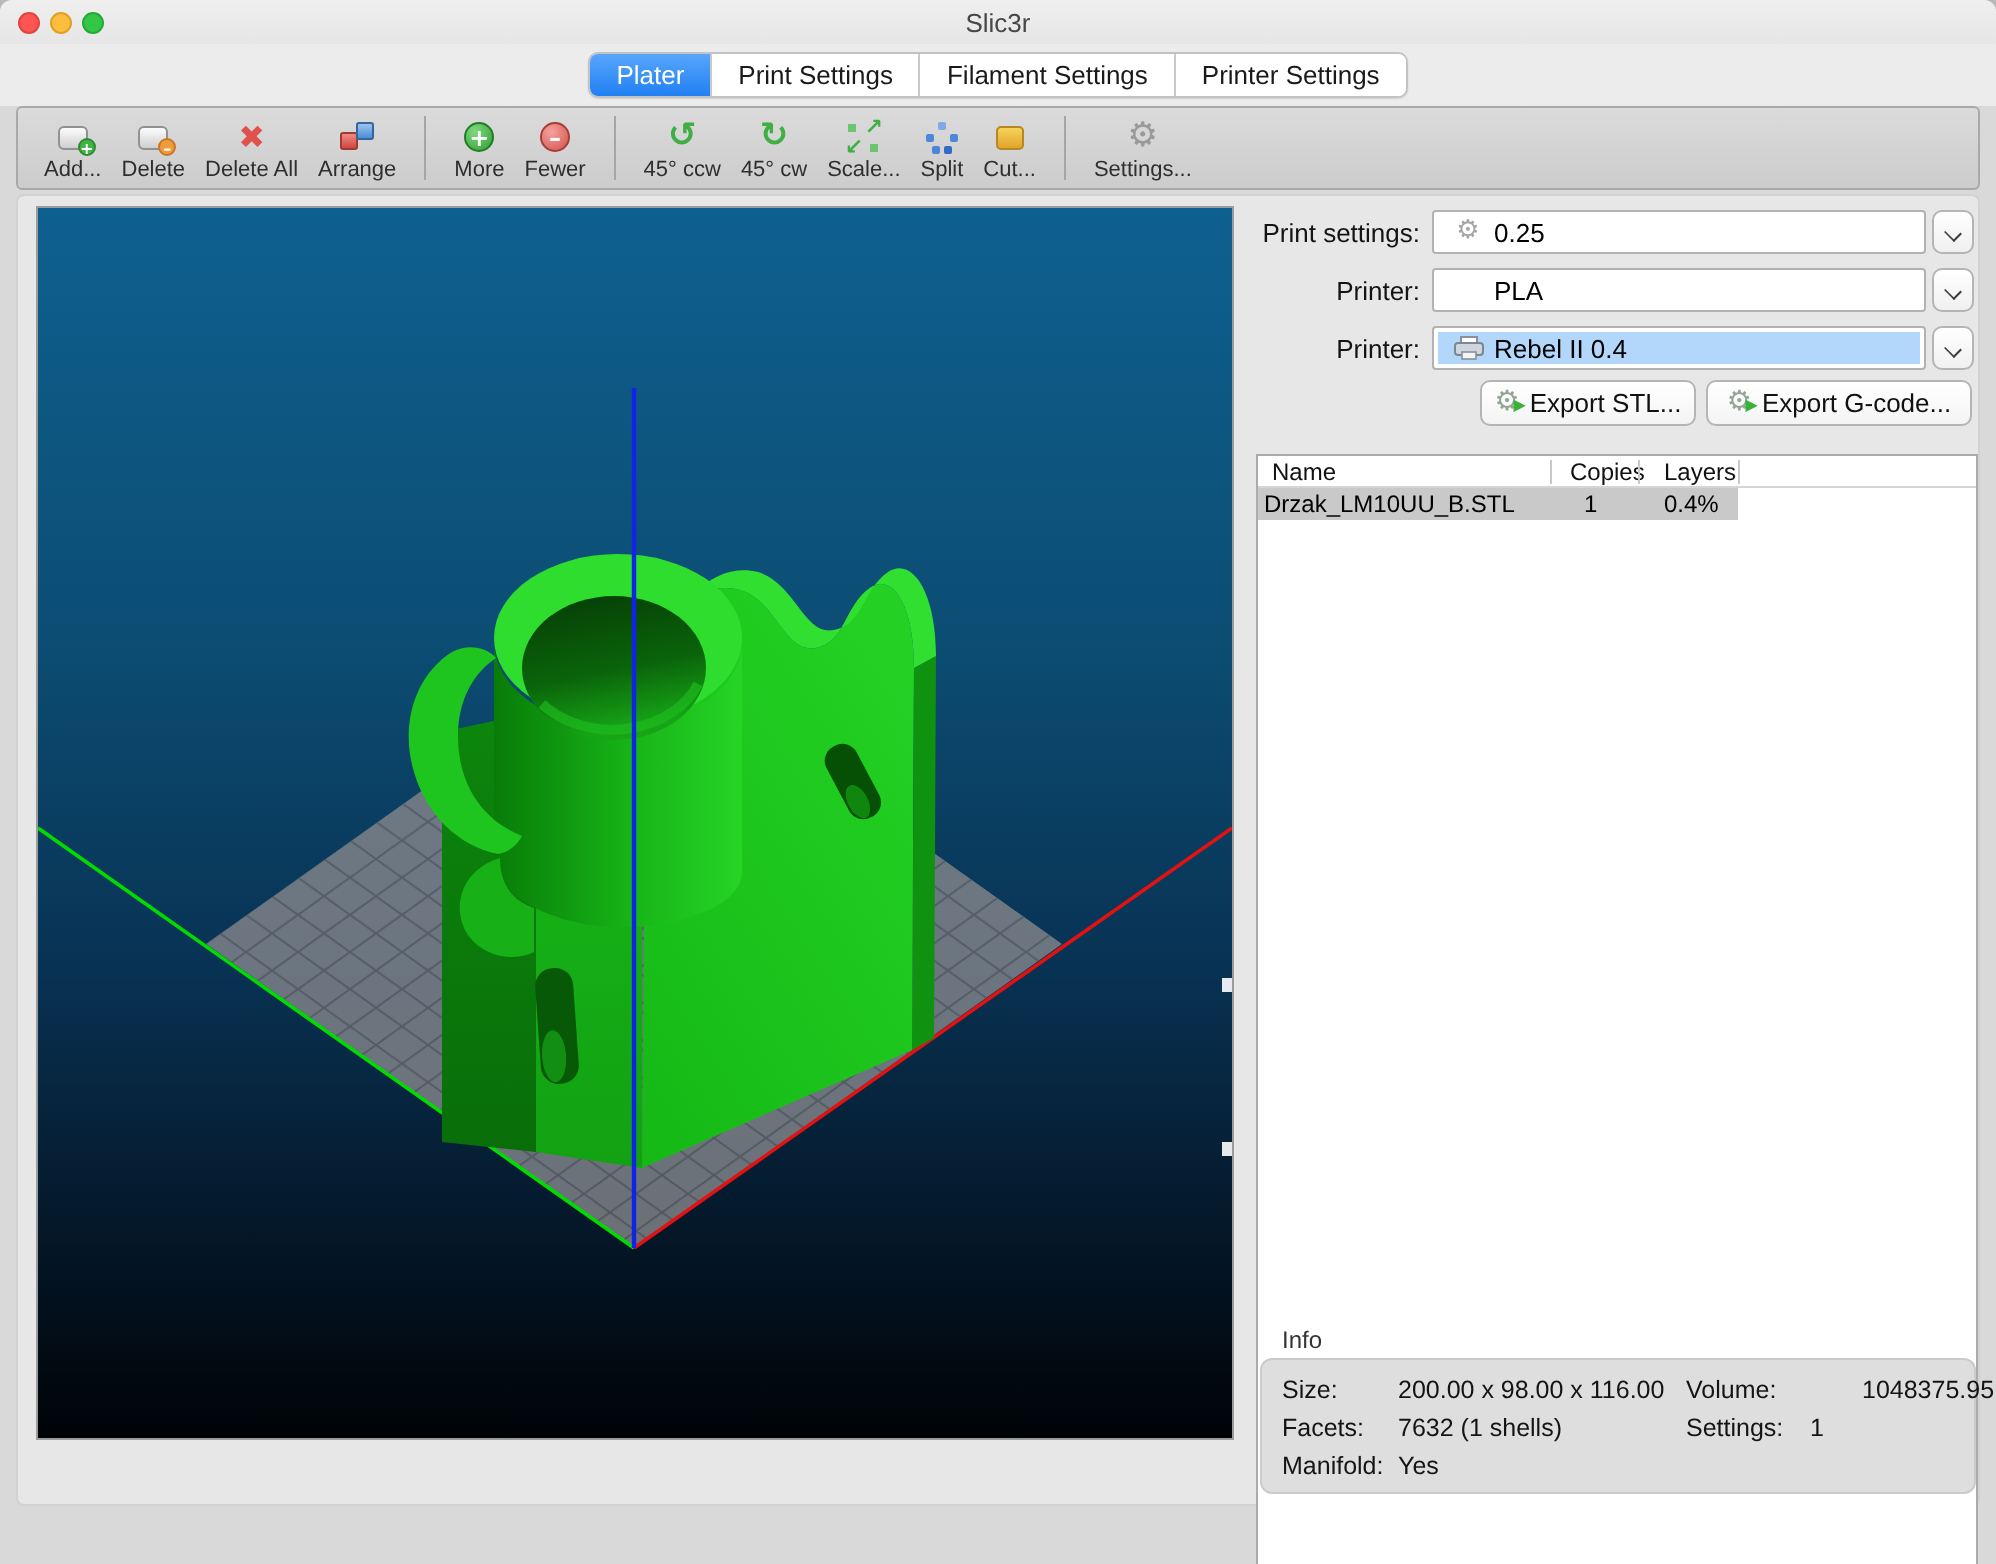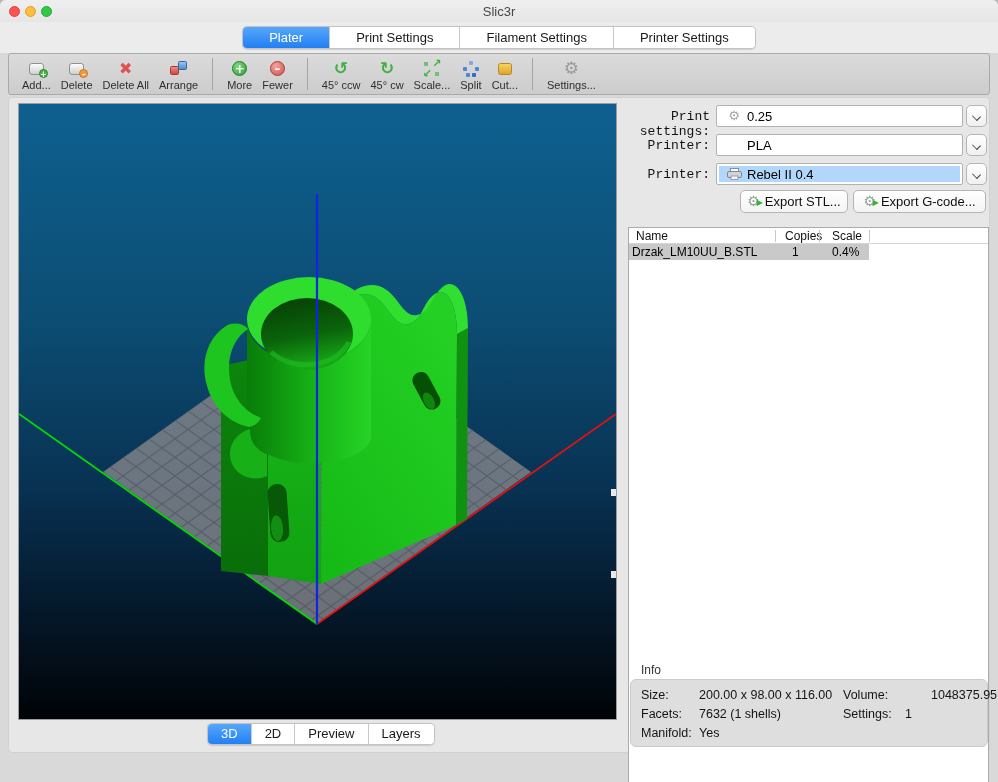--- a/index.html
+++ b/index.html
@@ -12,21 +12,21 @@
   
   .titlebar{position:absolute;left:0;top:0;width:998px;height:22px;background:linear-gradient(#efefef,#e6e6e6);}
   .traffic{position:absolute;top:6px;width:11px;height:11px;border-radius:50%;}
   .t-red{left:9px;background:#fc5552;border:0.5px solid #e0443e;}
   .t-yellow{left:25px;background:#fdbd3e;border:0.5px solid #dfa023;}
   .t-green{left:41px;background:#33c748;border:0.5px solid #24a838;}
   .win-title{position:absolute;left:0;top:4px;width:100%;text-align:center;font-size:13px;color:#474747;}
   
   .tabstrip{position:absolute;left:0;top:22px;width:998px;height:31px;background:#ececec;display:flex;justify-content:center;align-items:flex-start;padding-top:4px;}
   .seg-group{display:inline-flex;border:1px solid #c3c3c3;border-radius:5px;overflow:hidden;background:#fff;box-shadow:0 0.5px 1px rgba(0,0,0,.12);}
-  .seg{padding:0 26px;height:21px;line-height:21px;font-size:13px;color:#1a1a1a;background:#fff;border-right:1px solid #c9c9c9;cursor:default;}
+  .seg{padding:0 13px;height:21px;line-height:21px;font-size:13px;color:#1a1a1a;background:#fff;border-right:1px solid #c9c9c9;cursor:default;}
   .seg:last-child{border-right:none;}
   .seg.active{background:linear-gradient(#57a6fb,#2180f3);color:#fff;}
   
   .toolbar{position:absolute;left:8px;top:53px;width:982px;height:42px;background:linear-gradient(#dbdbdb,#cccccc);
     border:1px solid #a9a9a9;border-radius:3px;display:flex;align-items:flex-end;padding:2px 0 2px 8px;}
   .tb-item{display:flex;flex-direction:column;align-items:center;justify-content:flex-end;height:38px;font-size:11px;color:#2e2e2e;padding:0 5px;}
   .tb-sep{width:1px;height:32px;background:#a5a5a5;margin:0 9px 2px 9px;align-self:flex-end;}
   .tb-label{white-space:nowrap;line-height:13px;}
   .tb-ico{height:21px;display:flex;align-items:center;justify-content:center;font-family:"DejaVu Sans",sans-serif;}
   .icobox{position:relative;width:15px;height:12px;border:1px solid #919191;border-radius:3px;background:linear-gradient(#fdfdfd,#cfcfcf);}
@@ -59,21 +59,21 @@
   
   .content{position:absolute;left:8px;top:97px;width:982px;height:656px;background:#e7e7e7;border:1px solid #d2d2d2;border-radius:4px;}
   
   .viewport{position:absolute;left:18px;top:103px;width:599px;height:617px;border:1px solid #9c9c9c;
     background:linear-gradient(#0e6090 0%,#0c4d73 35%,#083253 62%,#041627 84%,#000306 100%);}
   .viewport svg{position:absolute;left:0;top:0;}
   
   .viewtabs{position:absolute;left:207px;top:723px;}
   .viewtabs .seg{padding:0 13px;height:20px;line-height:20px;}
   
-  .rp-label{position:absolute;width:110px;text-align:right;font-size:13px;color:#141414;font-family:Liberation Mono, monospace;}
+  .rp-label{position:absolute;width:110px;text-align:right;font-size:13px;color:#141414;}
   .combo{position:absolute;left:716px;width:247px;height:22px;background:#fff;border:1px solid #b2b2b2;border-radius:2px;font-size:13px;color:#000;}
   .combo .inner{position:absolute;left:2px;top:2px;right:2px;bottom:2px;display:flex;align-items:center;padding-left:5px;}
   .combo .inner.sel{background:#b3d7fb;}
   .combo .cico{width:20px;display:inline-flex;justify-content:center;margin-right:3px;font-family:"DejaVu Sans",sans-serif;}
   .combo .gear-sm{font-size:13px;color:#a5a5a5;line-height:14px;}
   .drop-btn{position:absolute;left:966px;width:21px;height:22px;background:linear-gradient(#ffffff,#f0f0f0);border:1px solid #b5b5b5;border-radius:5px;}
   .chev{position:absolute;left:6px;top:7px;width:7px;height:7px;border-right:1.6px solid #3c3c3c;border-bottom:1.6px solid #3c3c3c;transform:rotate(45deg) scaleY(.8);}
   .export-btn{position:absolute;top:190px;height:23px;background:linear-gradient(#ffffff,#f4f4f4);border:1px solid #b5b5b5;border-radius:5px;
     font-size:13px;color:#111;display:flex;align-items:center;justify-content:center;gap:5px;font-family:"Liberation Sans",sans-serif;}
   .gear-exp{position:relative;font-family:"DejaVu Sans",sans-serif;font-size:14px;color:#95a595;line-height:15px;}
@@ -265,28 +265,20 @@
         </g>
       </g>
 
       <line x1="298" y1="90" x2="298" y2="520" stroke="#1024e6" stroke-width="2.2"></line>
 
       <rect x="592" y="385" width="5" height="7" fill="#ffffff" opacity="0.9"></rect>
       <rect x="592" y="467" width="5" height="7" fill="#ffffff" opacity="0.9"></rect>
     </svg>
   </div>
 
-  <div class="viewtabs">
-    <div class="seg-group">
-      <div class="seg active">3D</div>
-      <div class="seg">2D</div>
-      <div class="seg">Preview</div>
-      <div class="seg">Layers</div>
-    </div>
-  </div>
 
   <div class="rp-label" style="left:600px;top:109px;">Print settings:</div>
   <div class="combo" style="top:105px;">
     <div class="inner">
         <span class="cico gear-sm">⚙</span>
         <span>0.25</span>
       </div>
   </div>
   <div class="drop-btn" style="top:105px;">
       <span class="chev"></span>
@@ -328,21 +320,21 @@
     <span class="gear-exp">⚙<span class="arr">▶</span></span>
     <span>Export G-code...</span>
   </button>
 
   <div class="objtable">
     <div class="th-row">
       <span class="th" style="left:7px;">Name</span>
       <span class="colsep" style="left:146px;"></span>
       <span class="th" style="left:156px;">Copies</span>
       <span class="colsep" style="left:190px;"></span>
-      <span class="th" style="left:203px;">Scale</span>
+      <span class="th" style="left:203px;">Layers</span>
       <span class="colsep" style="left:240px;"></span>
     </div>
     <div class="tr-row">
       <span class="hl"></span>
       <span class="td" style="left:3px;">Drzak_LM10UU_B.STL</span>
       <span class="td" style="left:163px;">1</span>
       <span class="td" style="left:203px;">0.4%</span>
     </div>
   </div>
 

